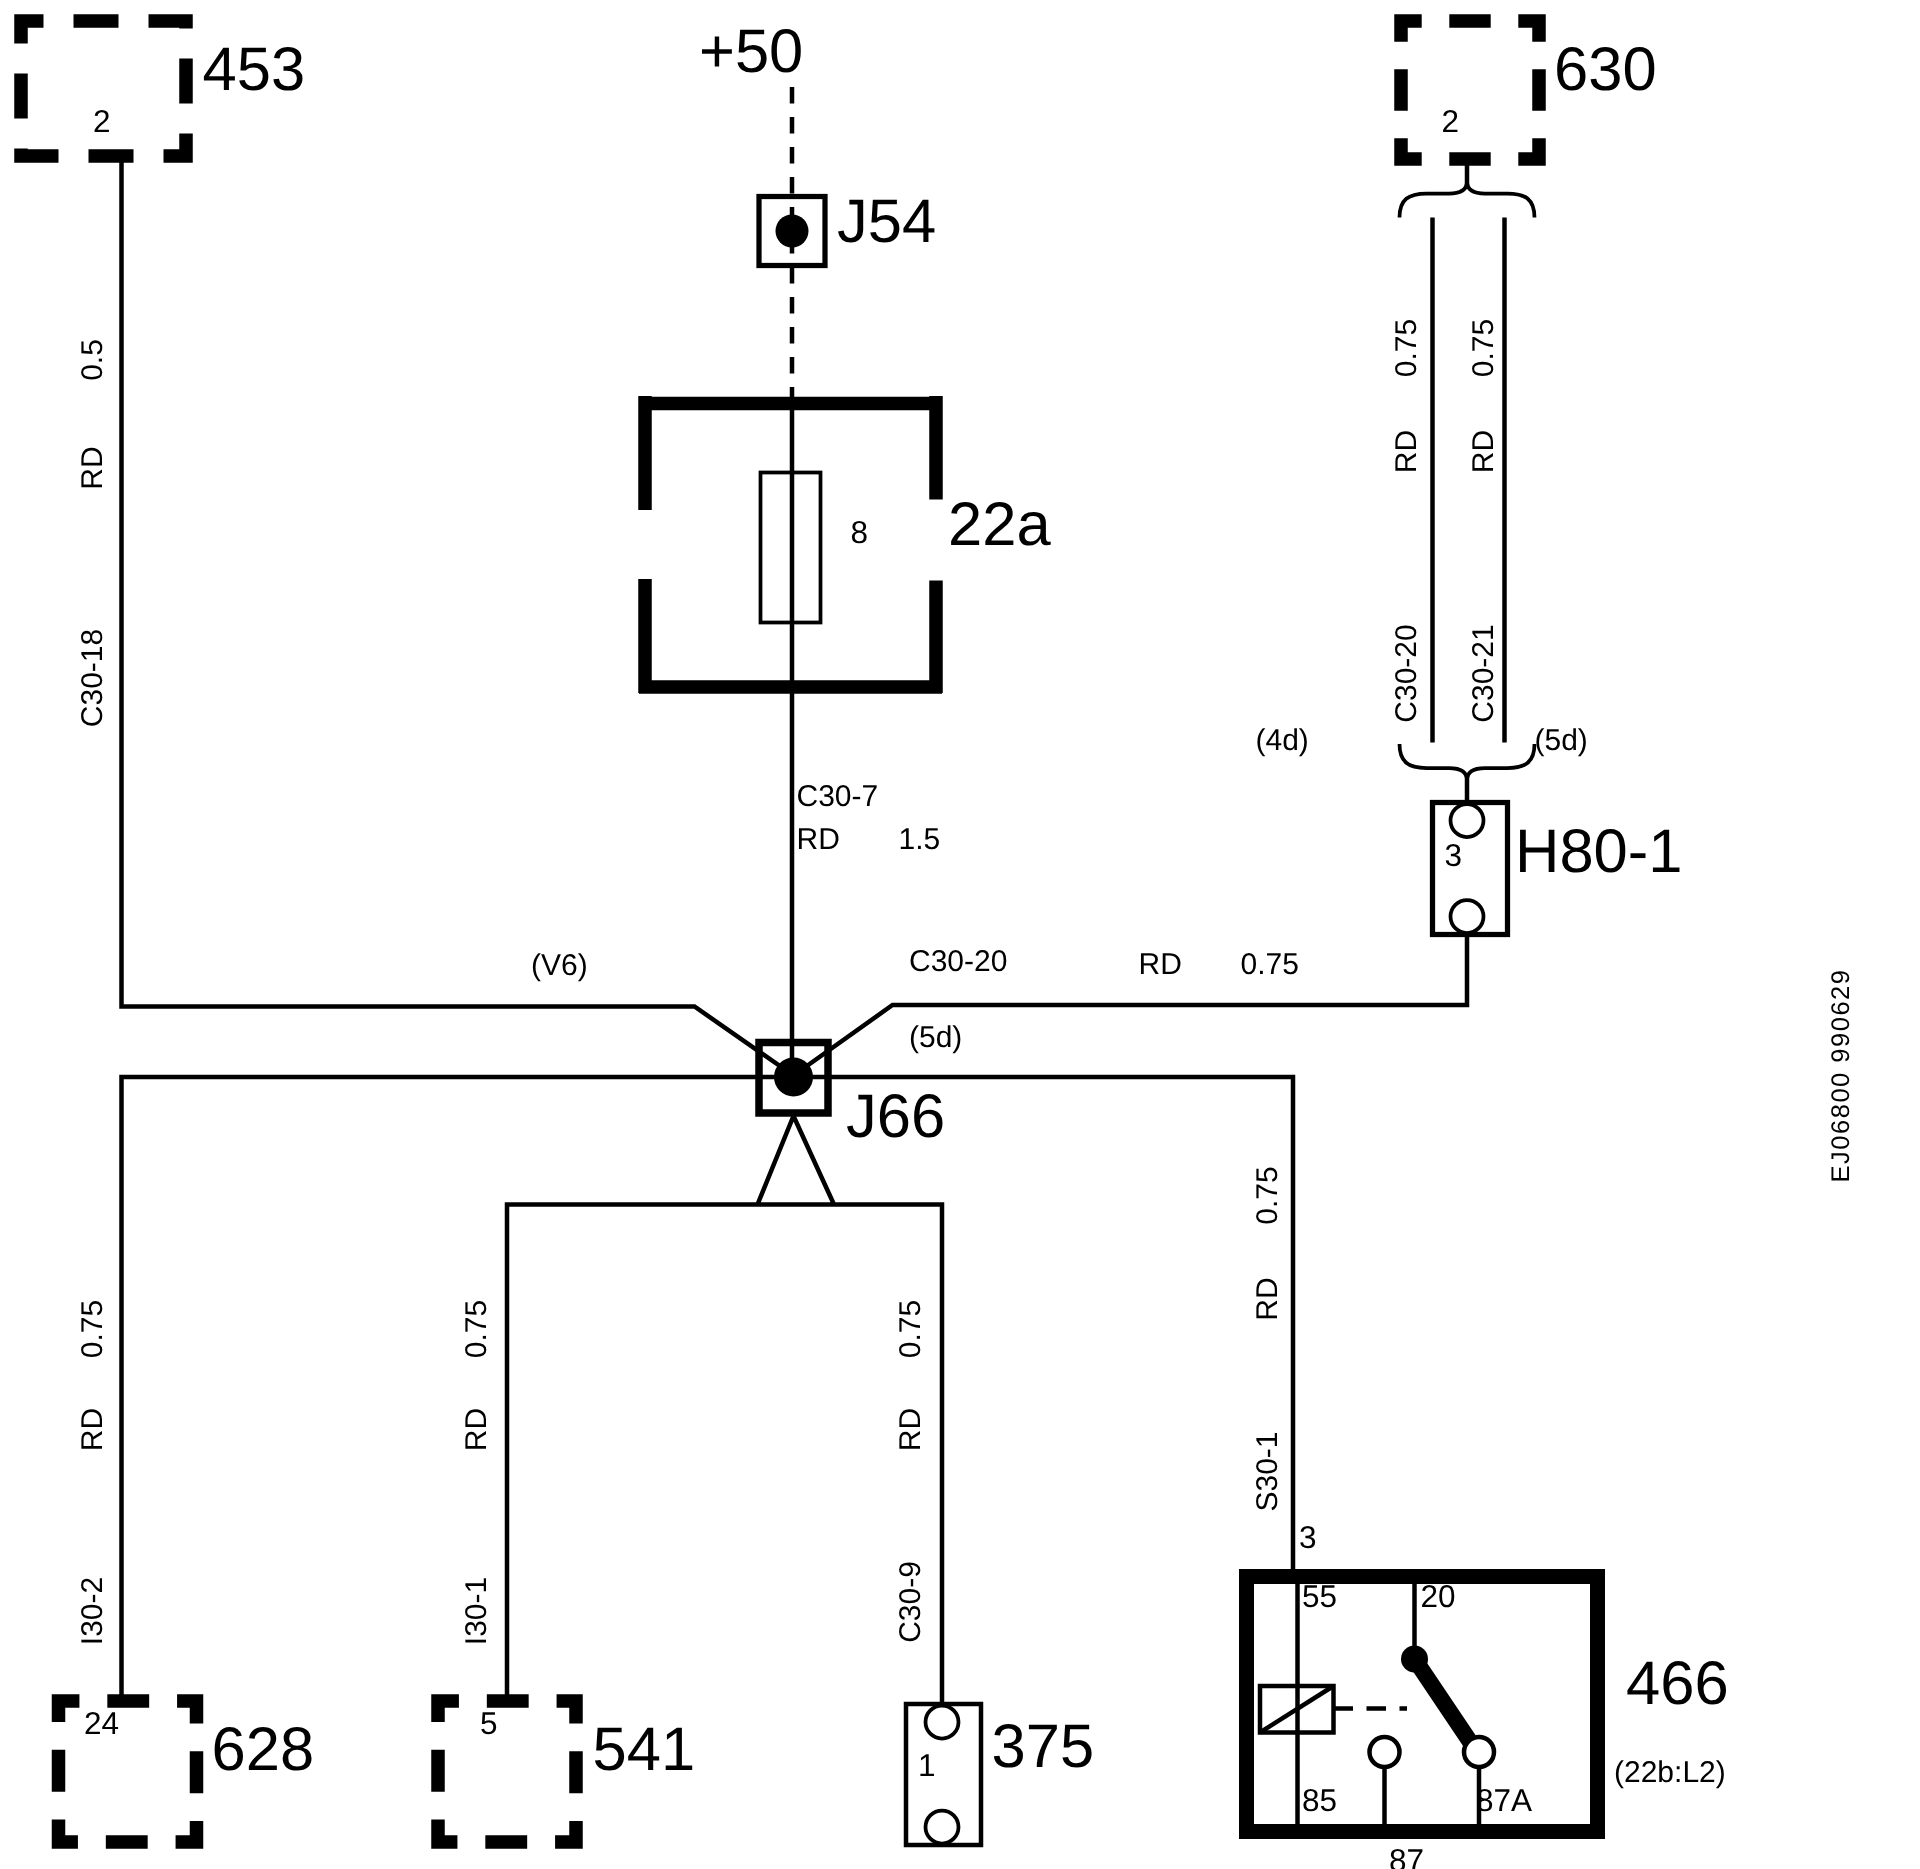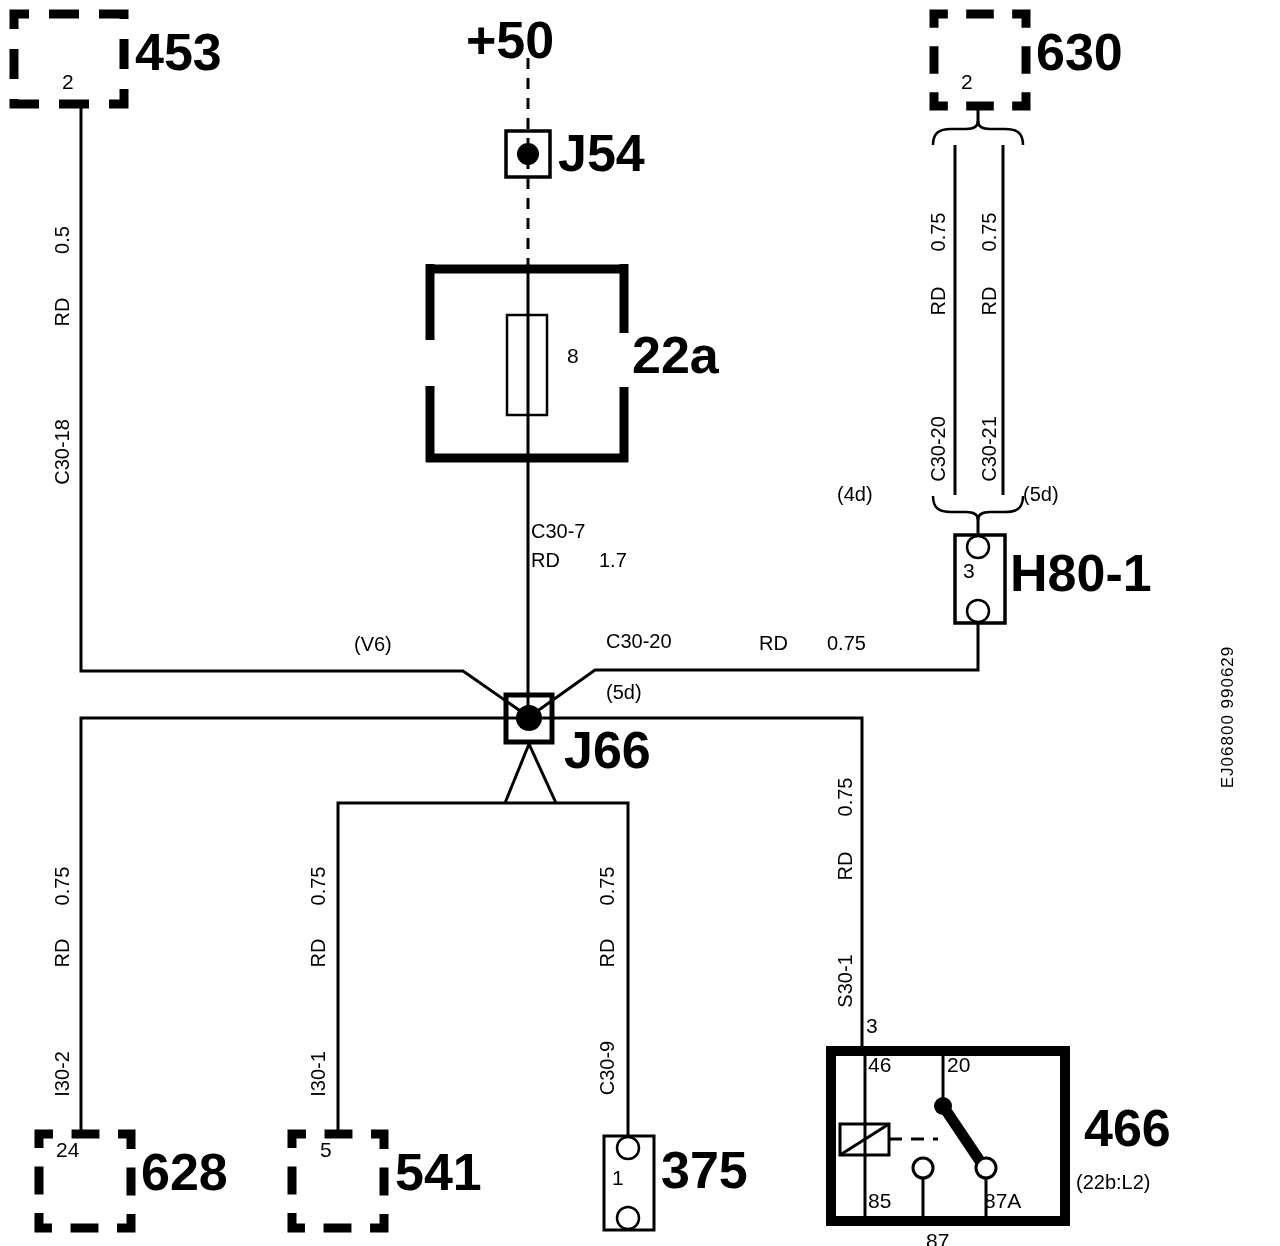--- a/index.html
+++ b/index.html
@@ -1,19 +1,19 @@
 <!DOCTYPE html>
 <html><head>
 <meta charset="utf-8">
 <style>
   html,body{margin:0;padding:0;background:#ffffff}
   .stage{position:relative;width:1280px;height:1246px;background:#ffffff;overflow:hidden}
   .stage svg{position:absolute;left:0;top:0}
   .lbl{position:absolute;color:#000;font-family:"Liberation Sans",sans-serif;white-space:nowrap;line-height:1}
-  .big{font-size:52px;font-weight:bold}
+  .big{font-size:41px;font-weight:normal}
   .pin{font-size:21px}
   .wl{font-size:20px}
   .v{transform:translate(-50%,-50%) rotate(-90deg)}
   .ref{font-size:17px;letter-spacing:1px}
 </style>
 </head>
 <body>
 
 <div class="stage">
 
@@ -92,29 +92,29 @@
   <div class="lbl wl" style="left:1076px;top:1172px">(22b:L2)</div>
 
   <div class="lbl pin" style="left:62px;top:71px">2</div>
   <div class="lbl pin" style="left:961px;top:71px">2</div>
   <div class="lbl pin" style="left:56px;top:1139px">24</div>
   <div class="lbl pin" style="left:320px;top:1139px">5</div>
   <div class="lbl pin" style="left:612px;top:1167px">1</div>
   <div class="lbl pin" style="left:963px;top:560px">3</div>
   <div class="lbl pin" style="left:567px;top:345px">8</div>
   <div class="lbl pin" style="left:866px;top:1015px">3</div>
-  <div class="lbl pin" style="left:868px;top:1054px">46</div>
+  <div class="lbl pin" style="left:868px;top:1054px">55</div>
   <div class="lbl pin" style="left:947px;top:1054px">20</div>
   <div class="lbl pin" style="left:868px;top:1190px">85</div>
   <div class="lbl pin" style="left:926px;top:1230px">87</div>
   <div class="lbl pin" style="left:984px;top:1190px">87A</div>
 
   <div class="lbl wl" style="left:531px;top:521px">C30-7</div>
   <div class="lbl wl" style="left:531px;top:550px">RD</div>
-  <div class="lbl wl" style="left:599px;top:550px">1.7</div>
+  <div class="lbl wl" style="left:599px;top:550px">1.5</div>
   <div class="lbl wl" style="left:354px;top:634px">(V6)</div>
   <div class="lbl wl" style="left:606px;top:631px">C30-20</div>
   <div class="lbl wl" style="left:759px;top:633px">RD</div>
   <div class="lbl wl" style="left:827px;top:633px">0.75</div>
   <div class="lbl wl" style="left:606px;top:682px">(5d)</div>
   <div class="lbl wl" style="left:837px;top:484px">(4d)</div>
   <div class="lbl wl" style="left:1023px;top:484px">(5d)</div>
 
   <div class="lbl wl v" style="left:62px;top:240px">0.5</div>
   <div class="lbl wl v" style="left:62px;top:312px">RD</div>

